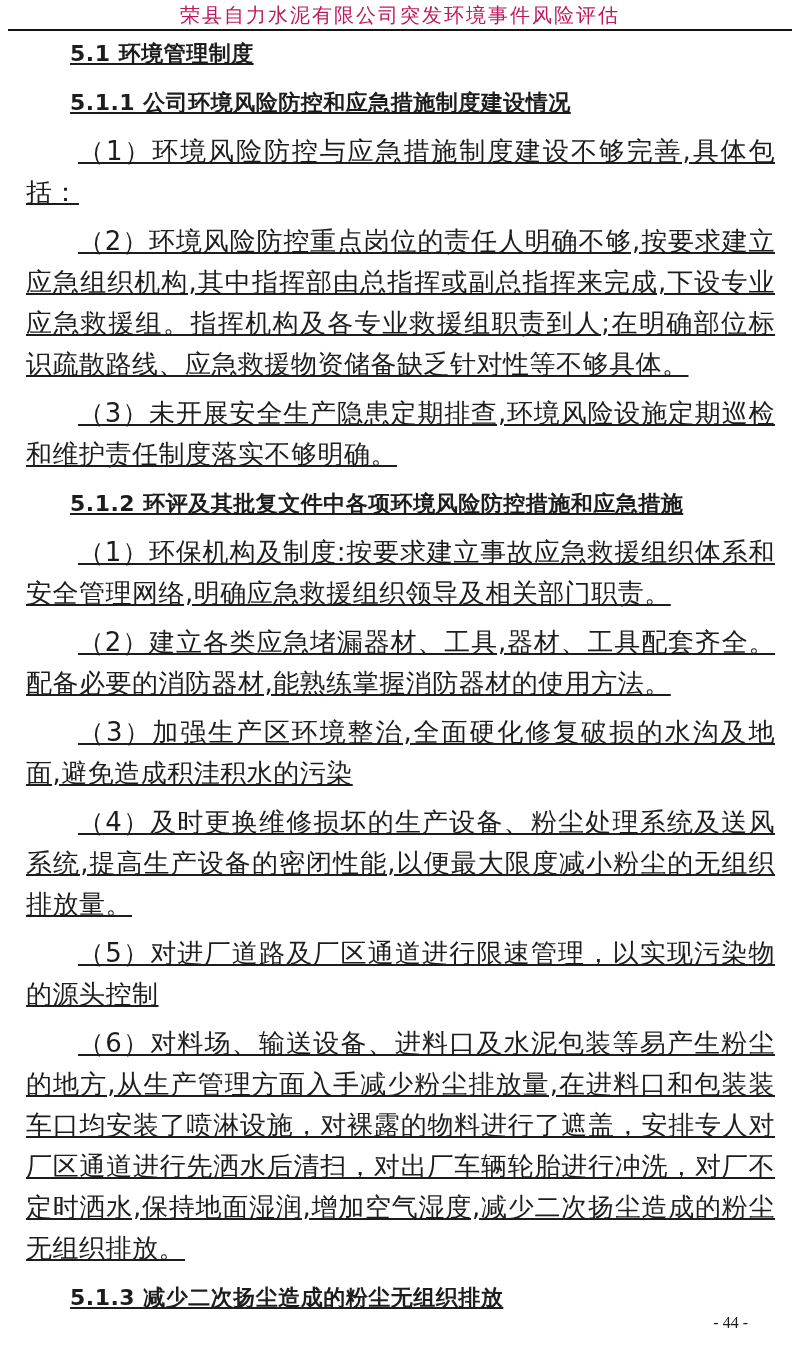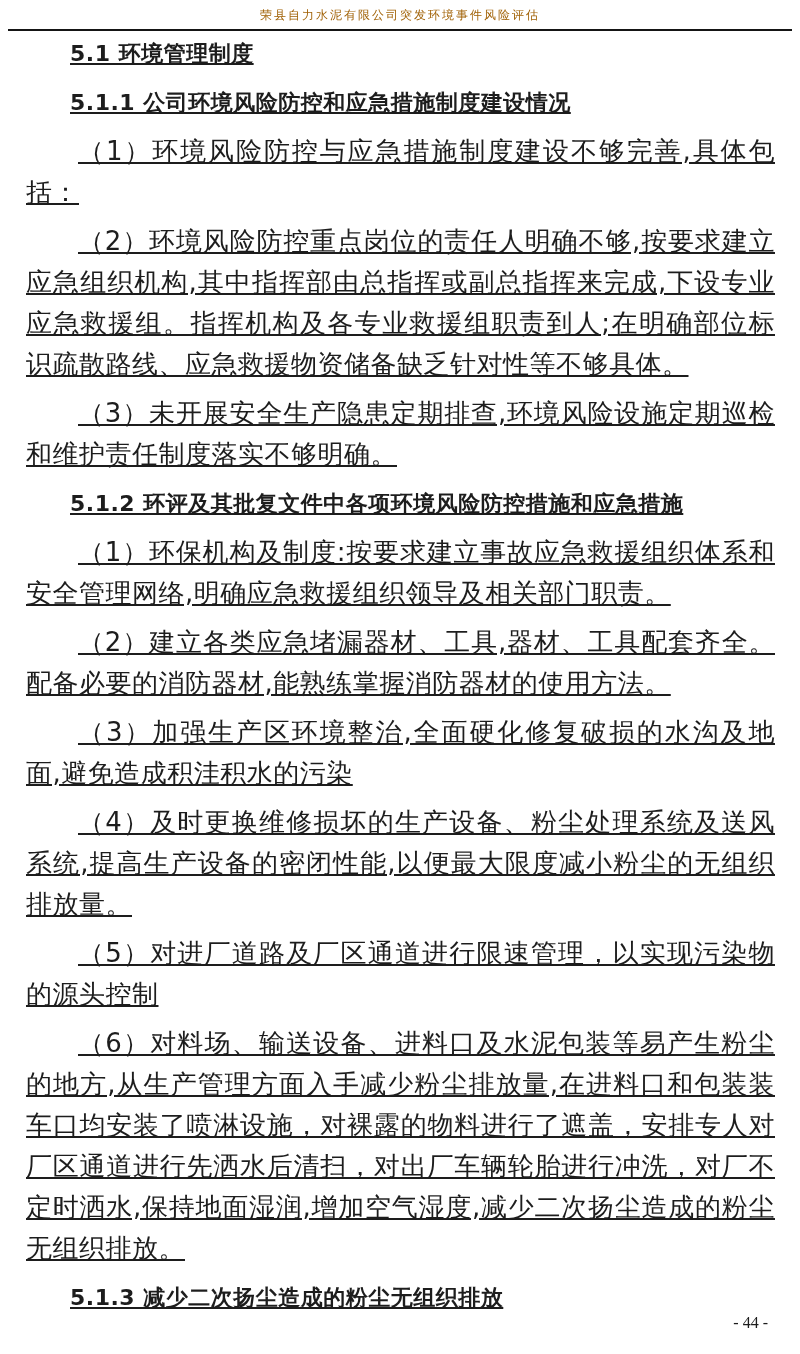--- a/index.html
+++ b/index.html
@@ -14,24 +14,24 @@
     background: #ffffff;
     overflow: hidden;
     font-family: "DejaVu Sans", sans-serif;
     color: #1d1d1d;
   }
   .page-header {
     padding-top: 6px;
     text-align: center;
   }
   .page-header .header-title {
-    font-size: 12px;
+    font-size: 20px;
     letter-spacing: 2px;
     line-height: 18px;
-    color: #a16207;
+    color: #be185d;
   }
   .header-rule {
     height: 2px;
     background: #151515;
     margin: 5px 8px 0 8px;
   }
   .doc-body {
     margin: -6px 17px 0 18px;
     text-align: justify;
     text-justify: inter-ideograph;
@@ -51,21 +51,21 @@
   }
   .para {
     font-size: 26px;
     font-weight: normal;
     line-height: 41px;
     text-indent: 2em;
     letter-spacing: 0.5px;
   }
   .page-footer {
     position: absolute;
-    right: 32px;
+    right: 52px;
     bottom: 22px;
     font-family: "Liberation Serif", serif;
     font-size: 16px;
     color: #1d1d1d;
   }
 </style>
 </head>
 <body>
 
 <div class="page">

